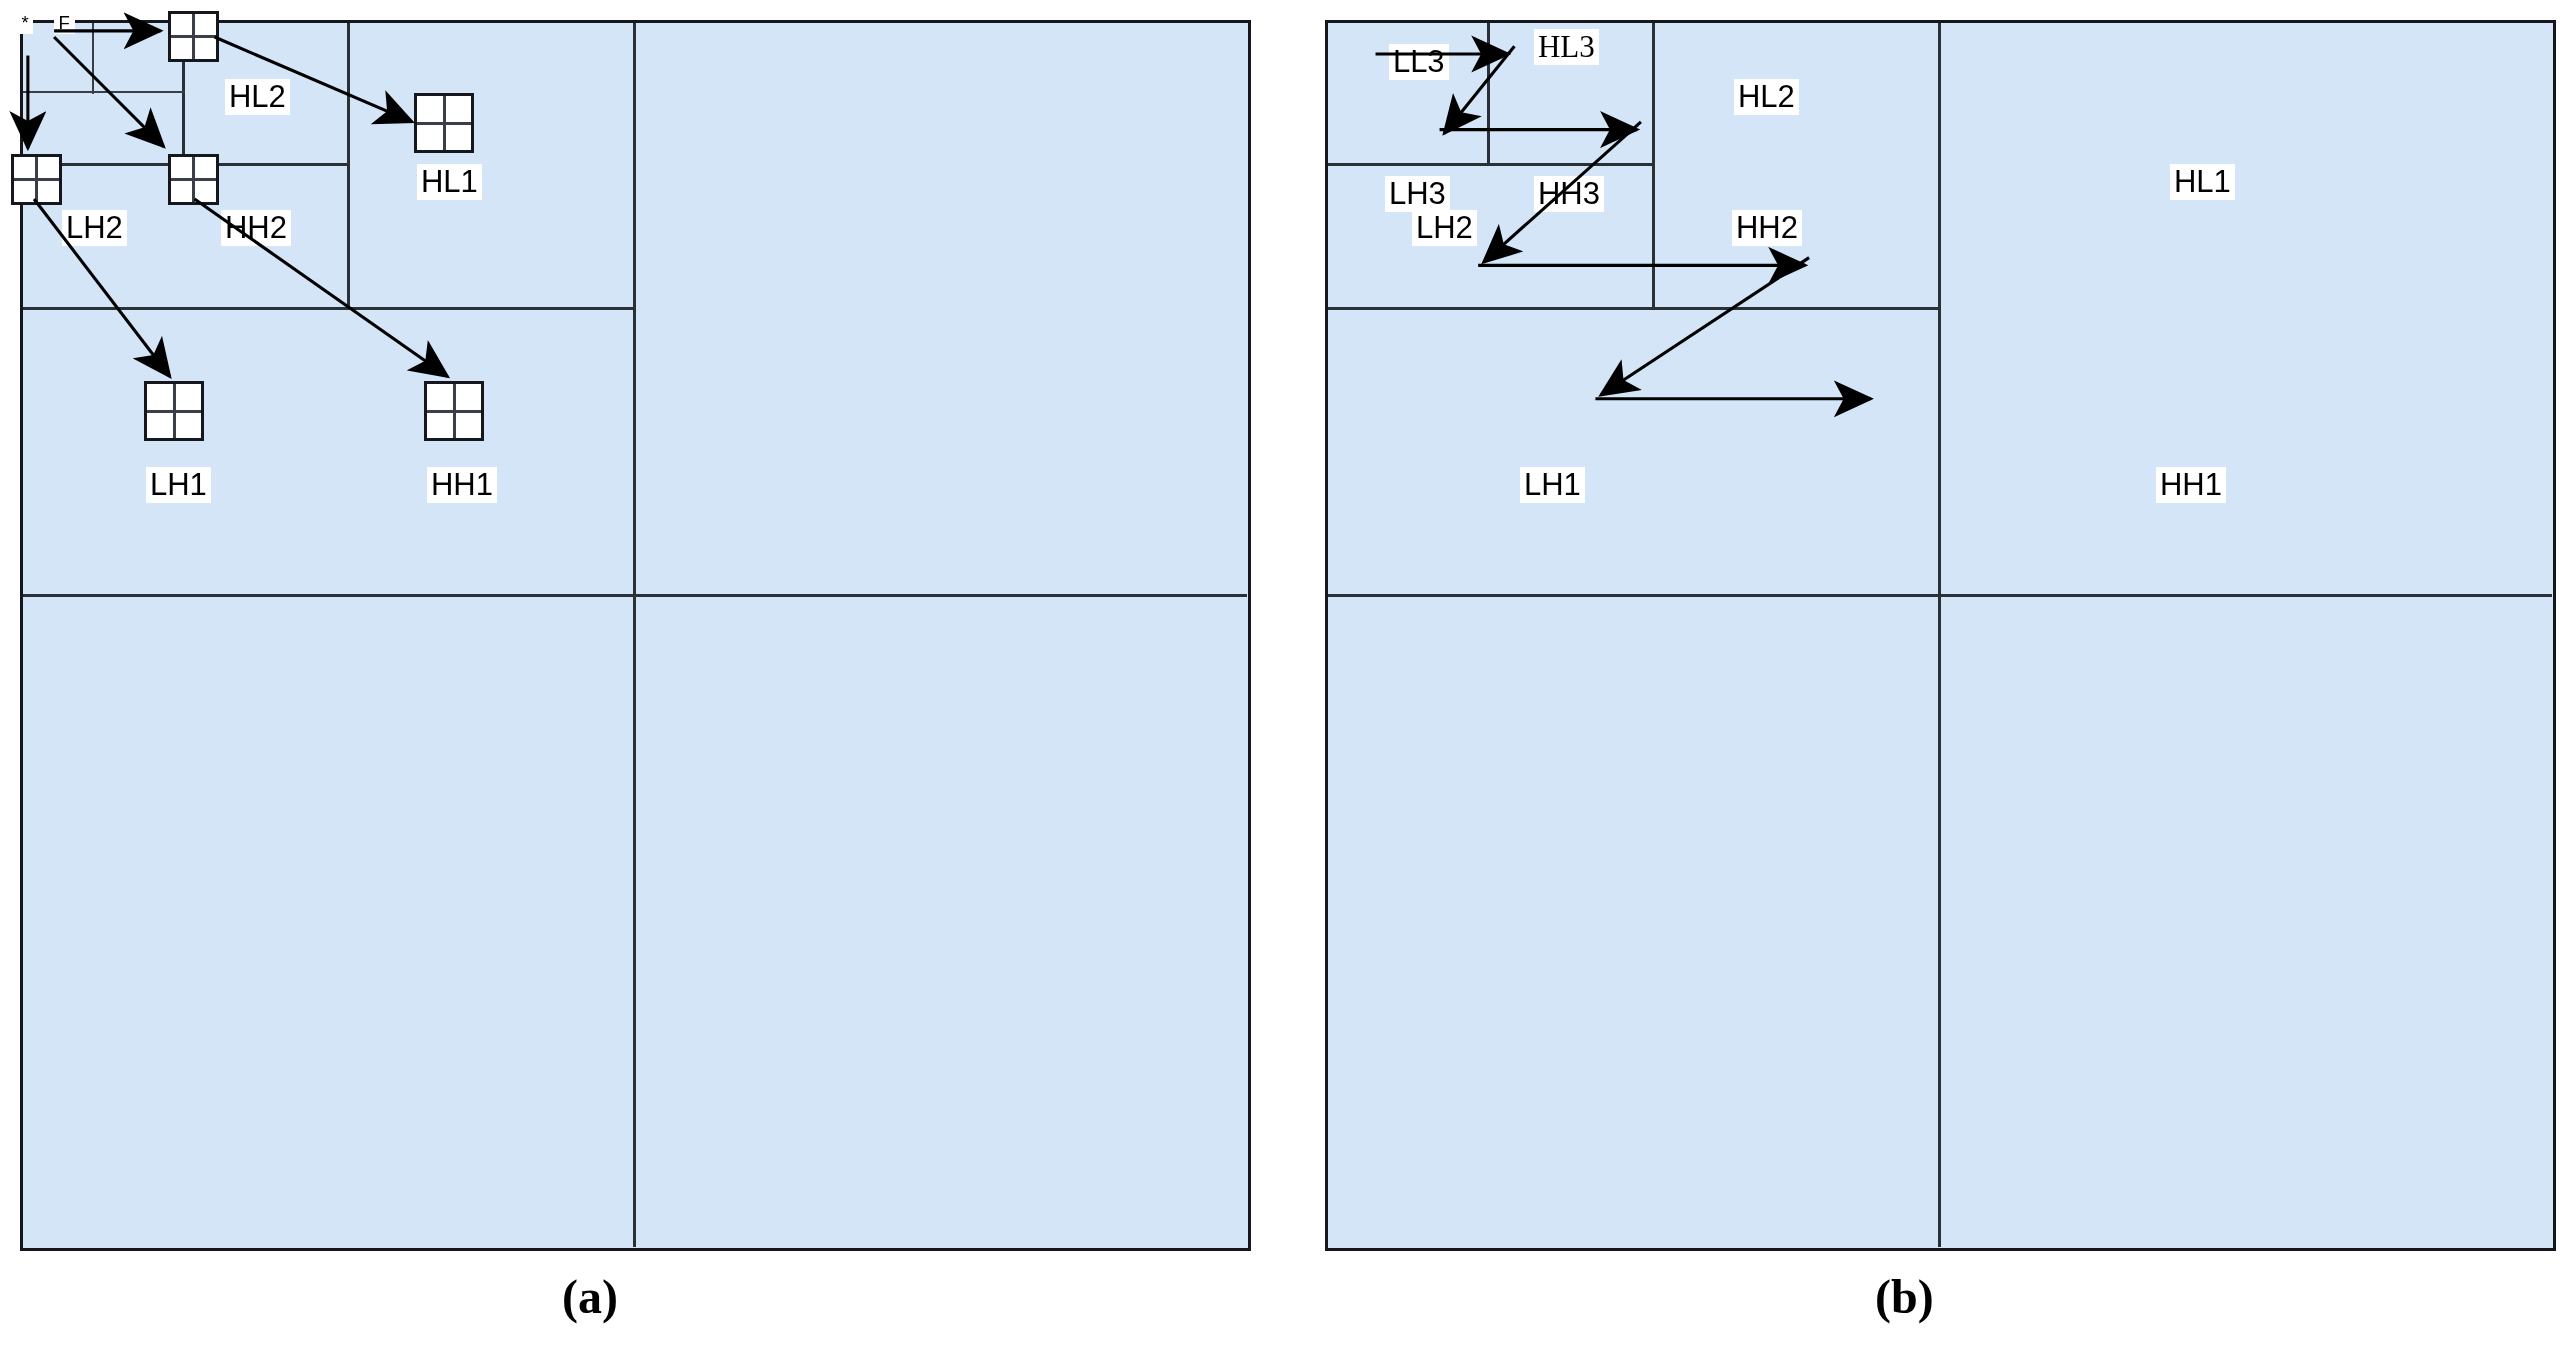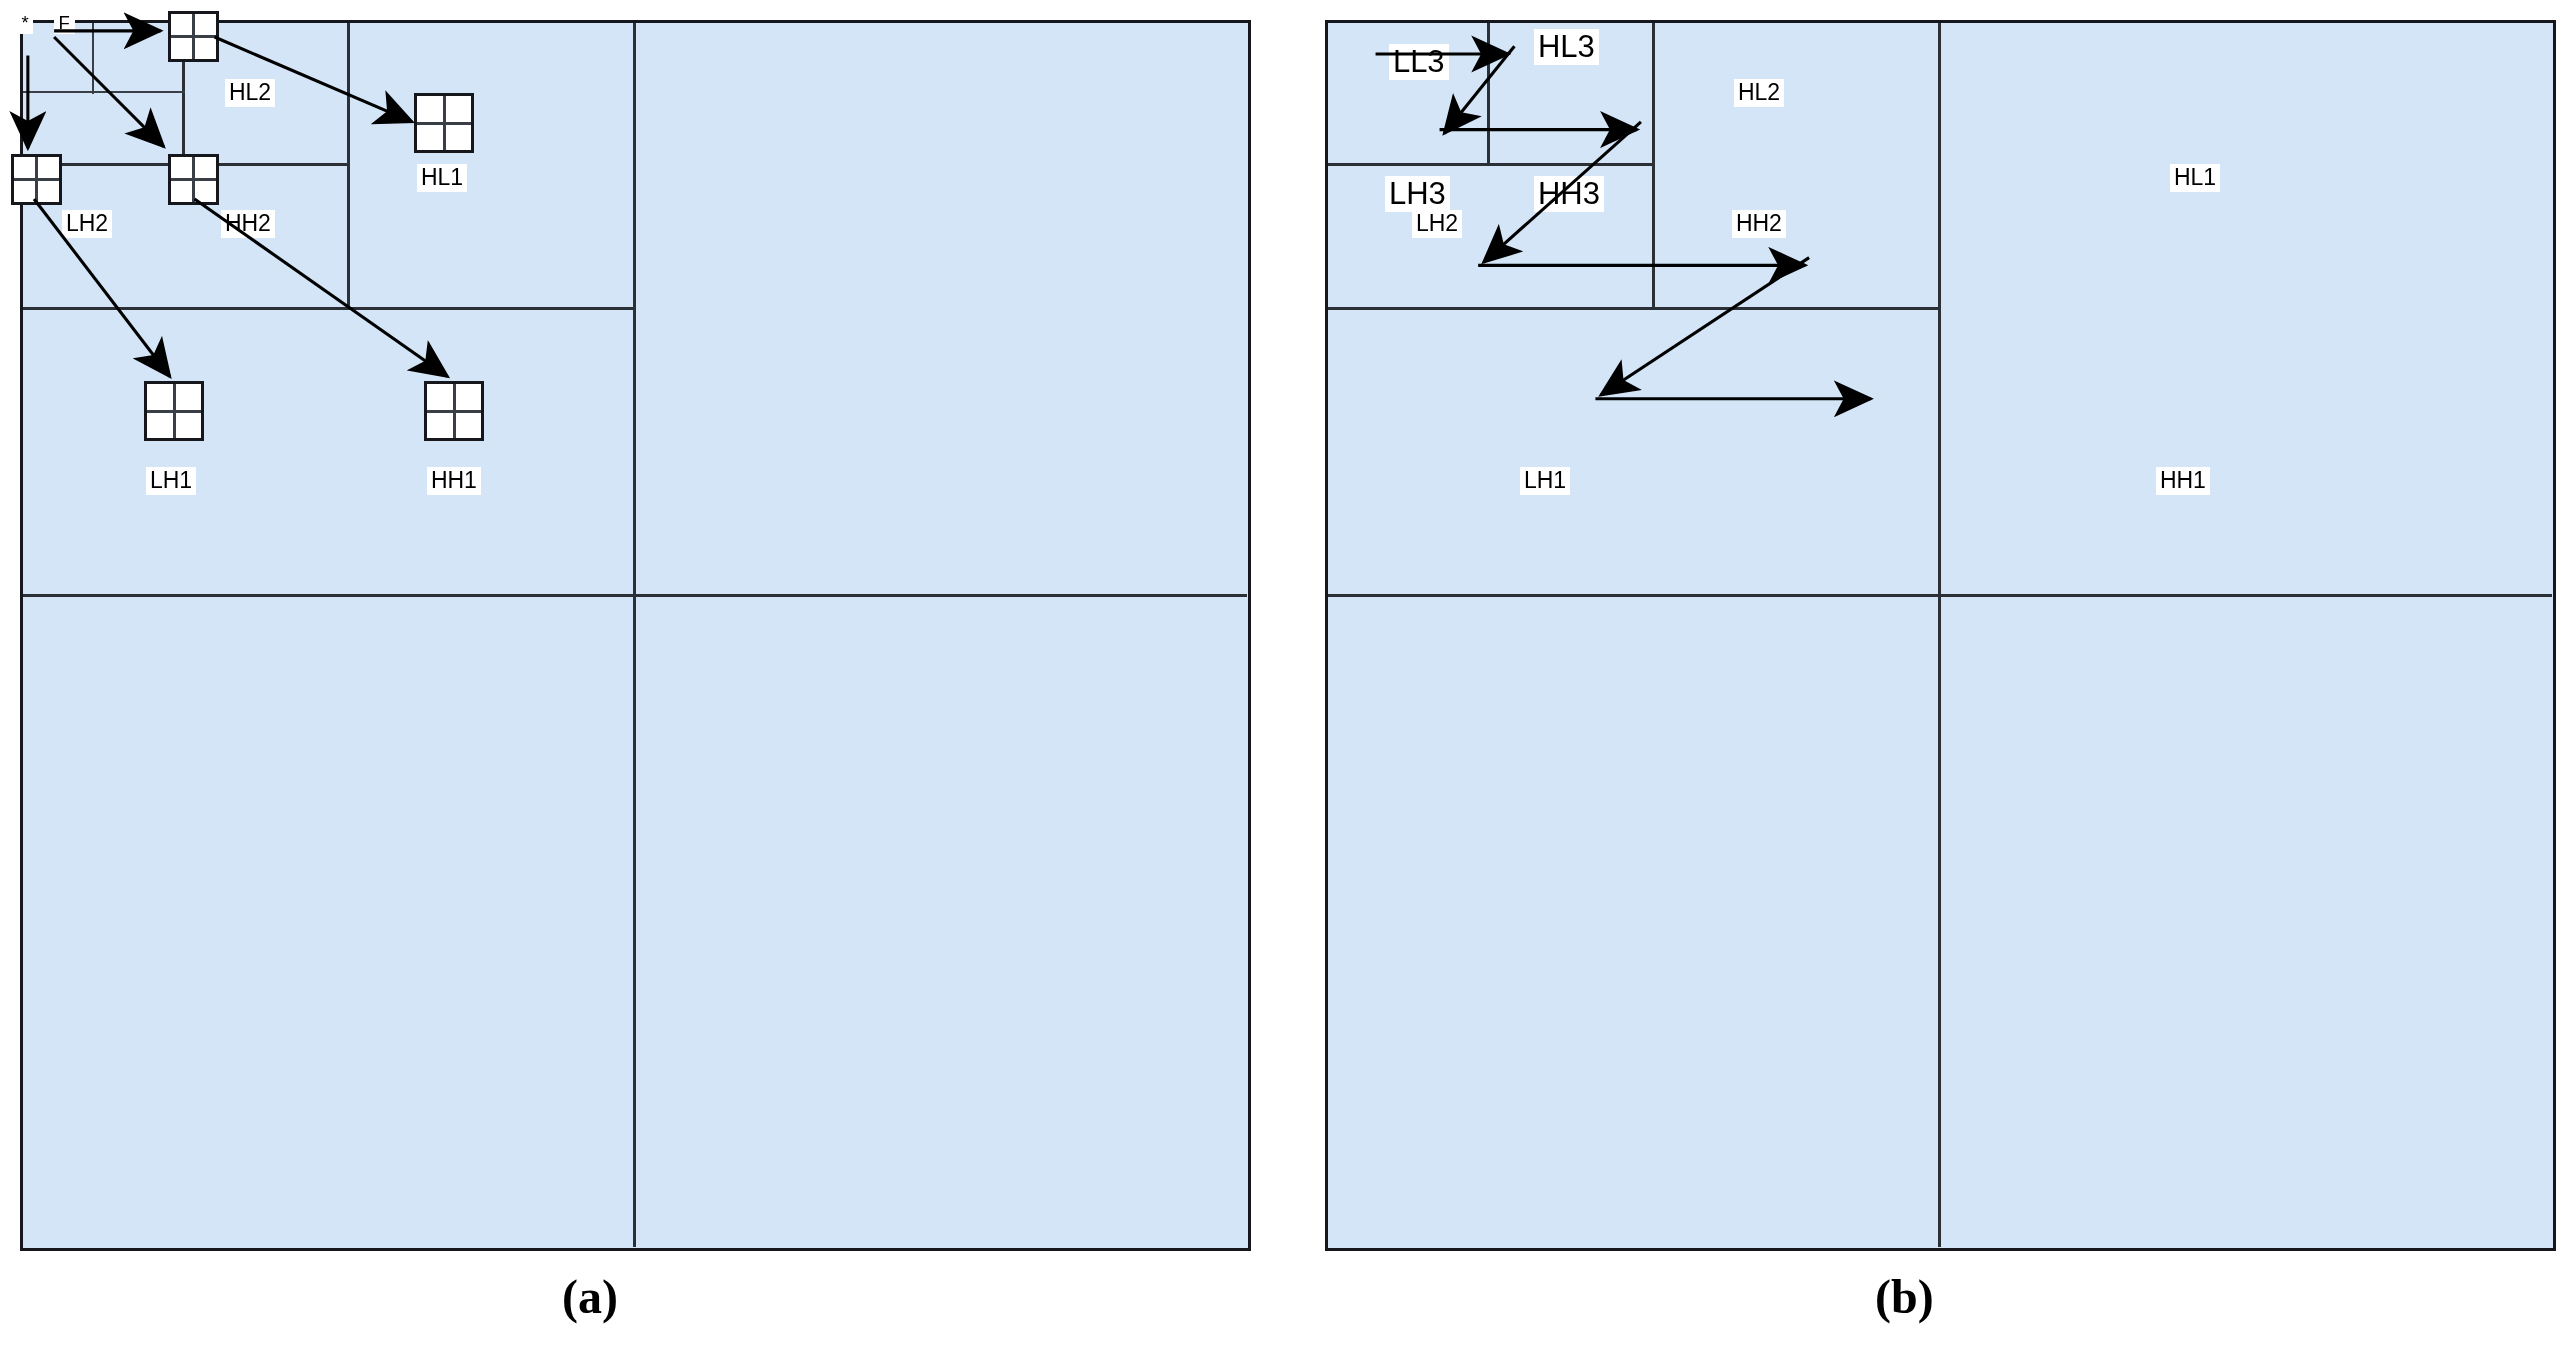--- a/index.html
+++ b/index.html
@@ -4,21 +4,21 @@
 <style>
   html,body{margin:0;padding:0;background:#ffffff;}
   body{width:2576px;height:1350px;font-family:"Liberation Sans",sans-serif;overflow:hidden;}
   #stage{position:relative;width:2576px;height:1350px;background:#ffffff;}
   .panel{position:absolute;background:#d3e5f7;box-sizing:border-box;border:3.9px solid #15171c;}
   
   .hline{position:absolute;background:#2b2f36;height:3.1px;}
   .vline{position:absolute;background:#2b2f36;width:3.1px;}
   .hline.thin{height:2.3px;background:#3a3f47;}
   .vline.thin{width:2.3px;background:#3a3f47;}
-  .lbl{position:absolute;background:#ffffff;color:#000000;font-size:23px;font-weight:400;
+  .lbl{position:absolute;background:#ffffff;color:#000000;font-size:31px;font-weight:400;
        line-height:1.0;padding:2.3px 3.9px;white-space:nowrap;font-family:"Liberation Sans",sans-serif;}
   .lbl.small{font-size:31px;}
   .lbl.tiny{font-size:18.5px;padding:1.5px 4.6px;}
   
   .blk{position:absolute;background:#ffffff;box-sizing:border-box;border:3.1px solid #15171c;}
   .blk .bh{position:absolute;left:0;right:0;top:50%;height:3.1px;margin-top:-1.5px;background:#3a3f47;}
   .blk .bv{position:absolute;top:0;bottom:0;left:50%;width:3.1px;margin-left:-1.5px;background:#3a3f47;}
   svg.ov{position:absolute;left:0;top:0;width:2576px;height:1350px;pointer-events:none;}
   .cap{position:absolute;font-family:"Liberation Serif",serif;font-weight:bold;font-size:48px;color:#000;}
 </style>
@@ -88,21 +88,21 @@
     <div class="vline" style="left:610px;top:0px;height:1224px;"></div>
 
     <div class="hline" style="left:0px;top:284px;width:612px;"></div>
     <div class="vline" style="left:324px;top:0px;height:287px;"></div>
 
     <div class="hline" style="left:0px;top:140px;width:327px;"></div>
     <div class="vline" style="left:159px;top:0px;height:143px;"></div>
   </div>
 
   <div class="lbl small" style="left:1389px;top:44px;">LL3</div>
-  <div class="lbl small" style="left:1534px;top:29px;">HL3</div>
+  <div class="lbl small" style="left:1534px;top:29px;font-family:Liberation Serif, serif;">HL3</div>
   <div class="lbl small" style="left:1385px;top:176px;">LH3</div>
   <div class="lbl small" style="left:1534px;top:176px;">HH3</div>
   <div class="lbl" style="left:1734px;top:79px;">HL2</div>
   <div class="lbl" style="left:2170px;top:164px;">HL1</div>
   <div class="lbl" style="left:1412px;top:210px;">LH2</div>
   <div class="lbl" style="left:1732px;top:210px;">HH2</div>
   <div class="lbl" style="left:1520px;top:467px;">LH1</div>
   <div class="lbl" style="left:2156px;top:467px;">HH1</div>
 
   <svg class="ov" viewBox="0 0 3339 1750">

